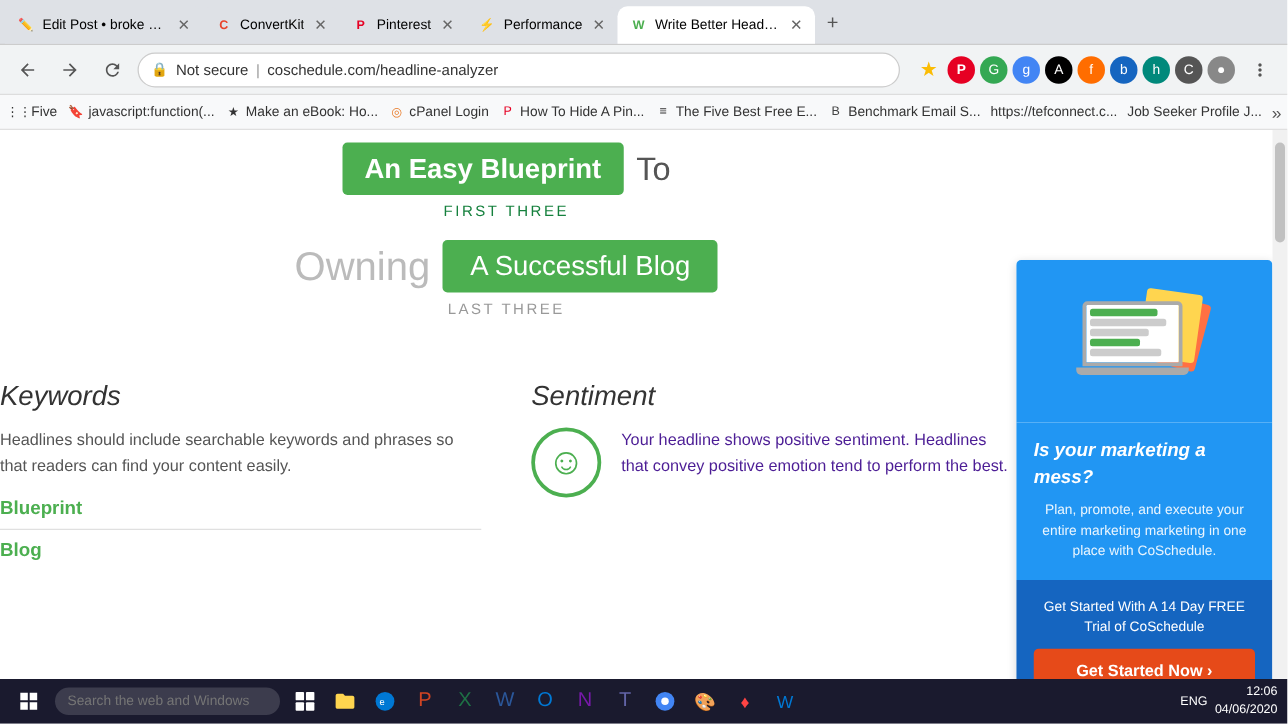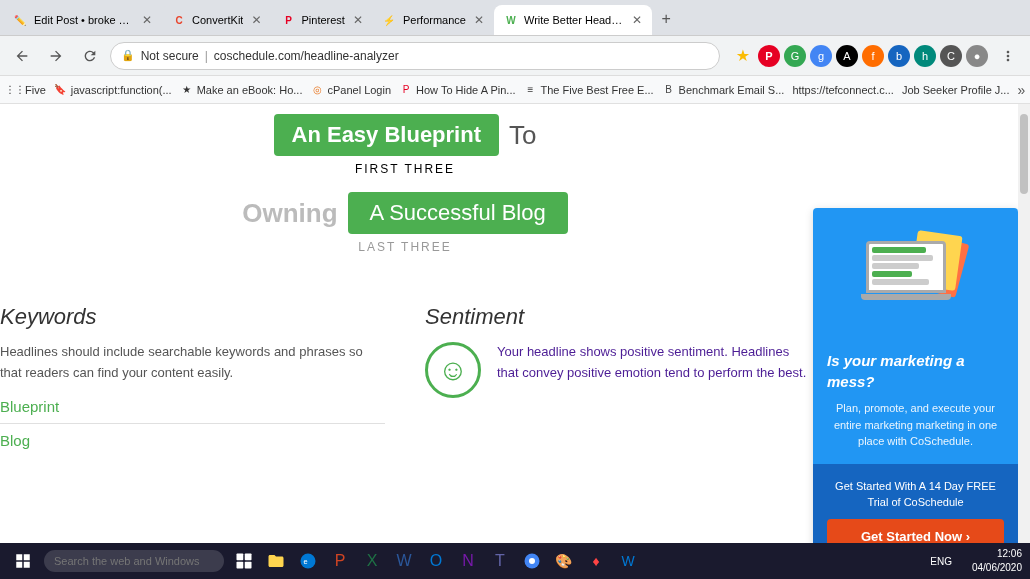--- a/index.html
+++ b/index.html
@@ -13,21 +13,21 @@
     }
     .taskbar-start { width: 30px; height: 30px; display: flex; align-items: center; justify-content: center; cursor: pointer; }
     .taskbar-start svg { width: 18px; height: 18px; fill: white; }
     .taskbar-search {
       background: rgba(255,255,255,0.15); border: none; border-radius: 12px;
       color: white; font-size: 11px; padding: 10px 10px; width: 180px; margin-left: 6px;
       height: 22px;
     }
     .taskbar-icons { display: flex; align-items: center; margin-left: 6px; gap: 4px; }
     .taskbar-icon { width: 28px; height: 28px; display: flex; align-items: center; justify-content: center; cursor: pointer; }
-    .taskbar-right { margin-left: auto; display: flex; align-items: center; gap: 20px; font-size: 10px; color: white; }
+    .taskbar-right { margin-left: auto; display: flex; align-items: center; gap: 6px; font-size: 10px; color: white; }
     .taskbar-time { text-align: right; font-size: 10px; color: white; line-height: 1.4; }
 
     
     .browser { position: absolute; top: 0; left: 0; width: 100%; height: 543px; display: flex; flex-direction: column; }
 
     
     .tab-bar {
       background: #dee1e6; height: 36px; display: flex; align-items: flex-end;
       padding: 0 4px; border-bottom: 1px solid #ccc;
     }
@@ -93,28 +93,28 @@
       display: flex; align-items: center; justify-content: center; gap: 10px; margin-bottom: 6px;
     }
     .headline-pill {
       background: #4caf50; color: white; padding: 8px 18px; font-size: 22px;
       font-weight: bold; border-radius: 4px;
     }
     .headline-plain {
       font-size: 26px; font-weight: normal; color: #555;
     }
     .first-three {
-      font-size: 12px; color: #000000; letter-spacing: 2px; text-transform: uppercase;
+      font-size: 12px; color: #15803d; letter-spacing: 2px; text-transform: uppercase;
       margin-bottom: 16px;
     }
     .headline-row2 {
       display: flex; align-items: center; justify-content: center; gap: 10px; margin-bottom: 6px;
     }
     .headline-plain2 {
-      font-size: 26px; font-weight: bold; color: #bbb;
+      font-size: 32px; font-weight: normal; color: #bbb;
     }
     .headline-pill2 {
       background: #4caf50; color: white; padding: 8px 22px; font-size: 22px;
       font-weight: normal; border-radius: 4px;
     }
     .last-three {
       font-size: 12px; color: #999; letter-spacing: 2px; text-transform: uppercase;
     }
 
     
@@ -123,21 +123,21 @@
       padding-left: 0;
     }
     .analysis-col { flex: 1; }
     .analysis-title {
       font-size: 22px; font-style: italic; color: #333; margin-bottom: 12px;
     }
     .analysis-desc {
       font-size: 13px; color: #555; line-height: 1.6; margin-bottom: 14px;
     }
     .keyword-link {
-      display: block; color: #4caf50; font-size: 15px; font-weight: 400;
+      display: block; color: #4caf50; font-size: 15px; font-weight: 700;
       margin-bottom: 8px; cursor: pointer; text-decoration: none;
     }
     .divider { height: 1px; background: #e0e0e0; margin: 4px 0 8px 0; }
 
     .sentiment-row { display: flex; align-items: flex-start; gap: 16px; }
     .smiley {
       width: 56px; height: 56px; border-radius: 50%; border: 3px solid #4caf50;
       display: flex; align-items: center; justify-content: center;
       font-size: 30px; flex-shrink: 0; color: #4caf50;
     }

